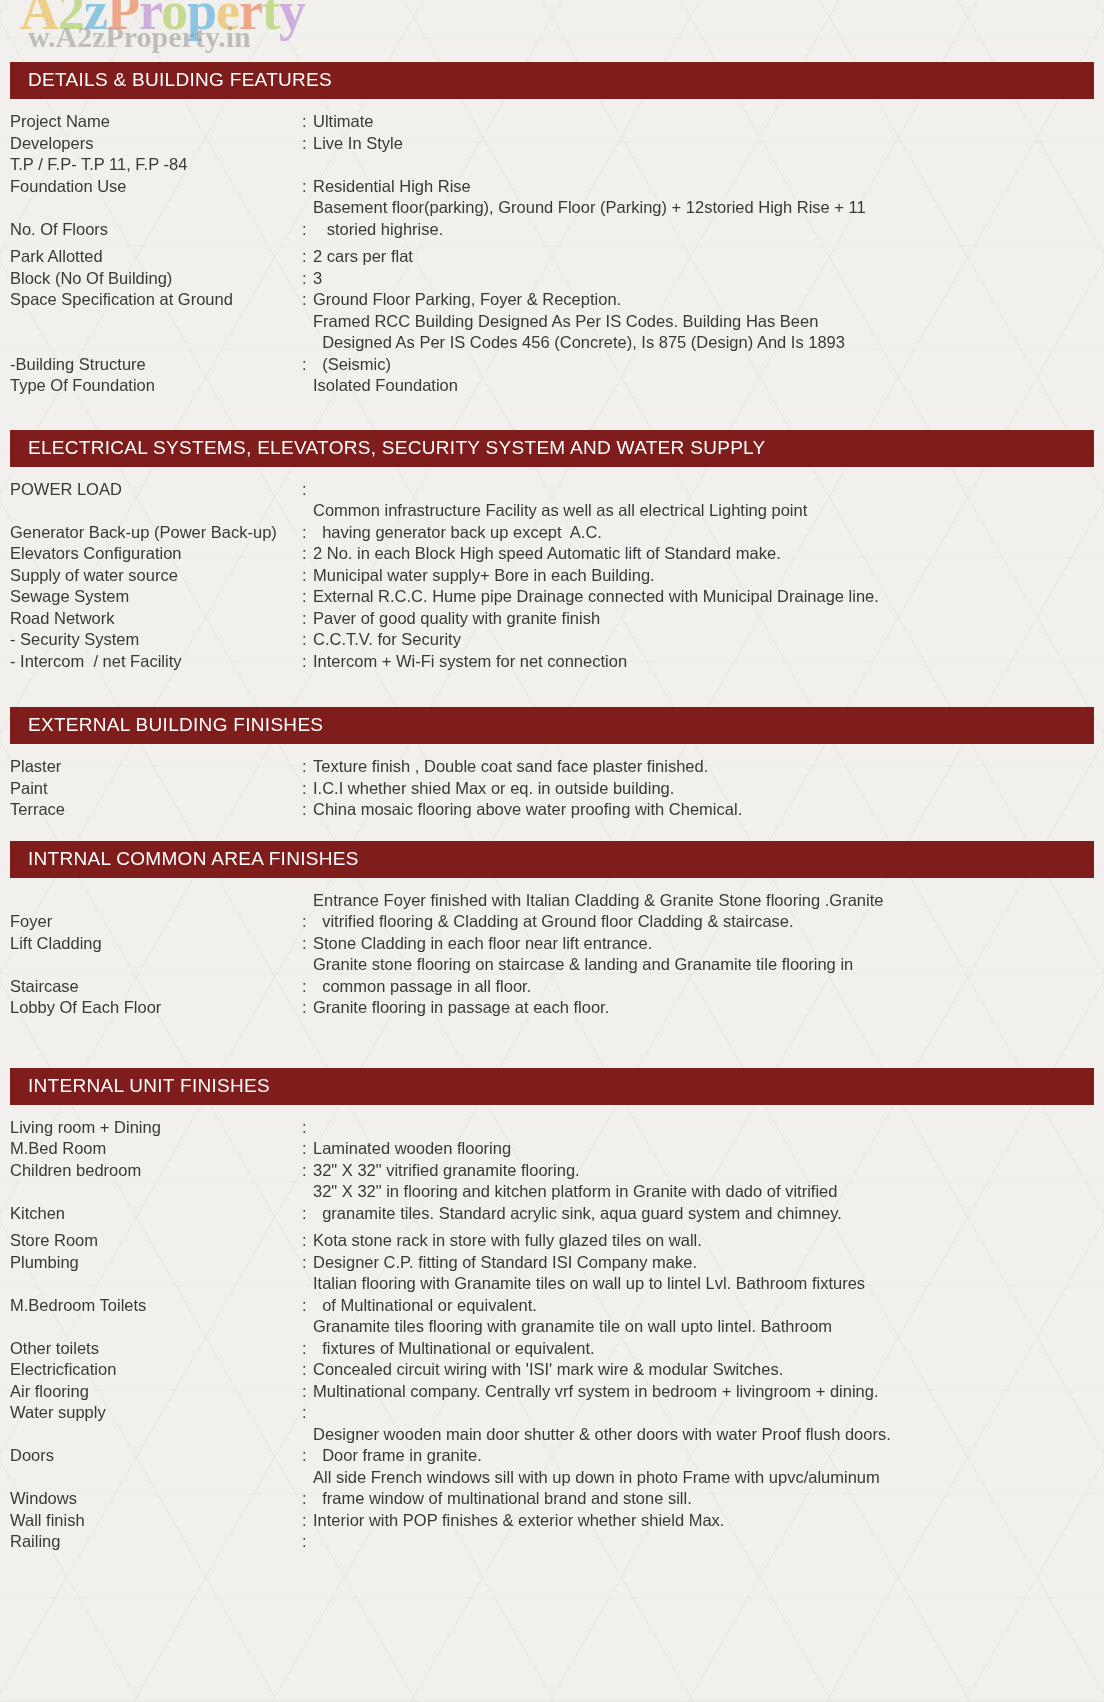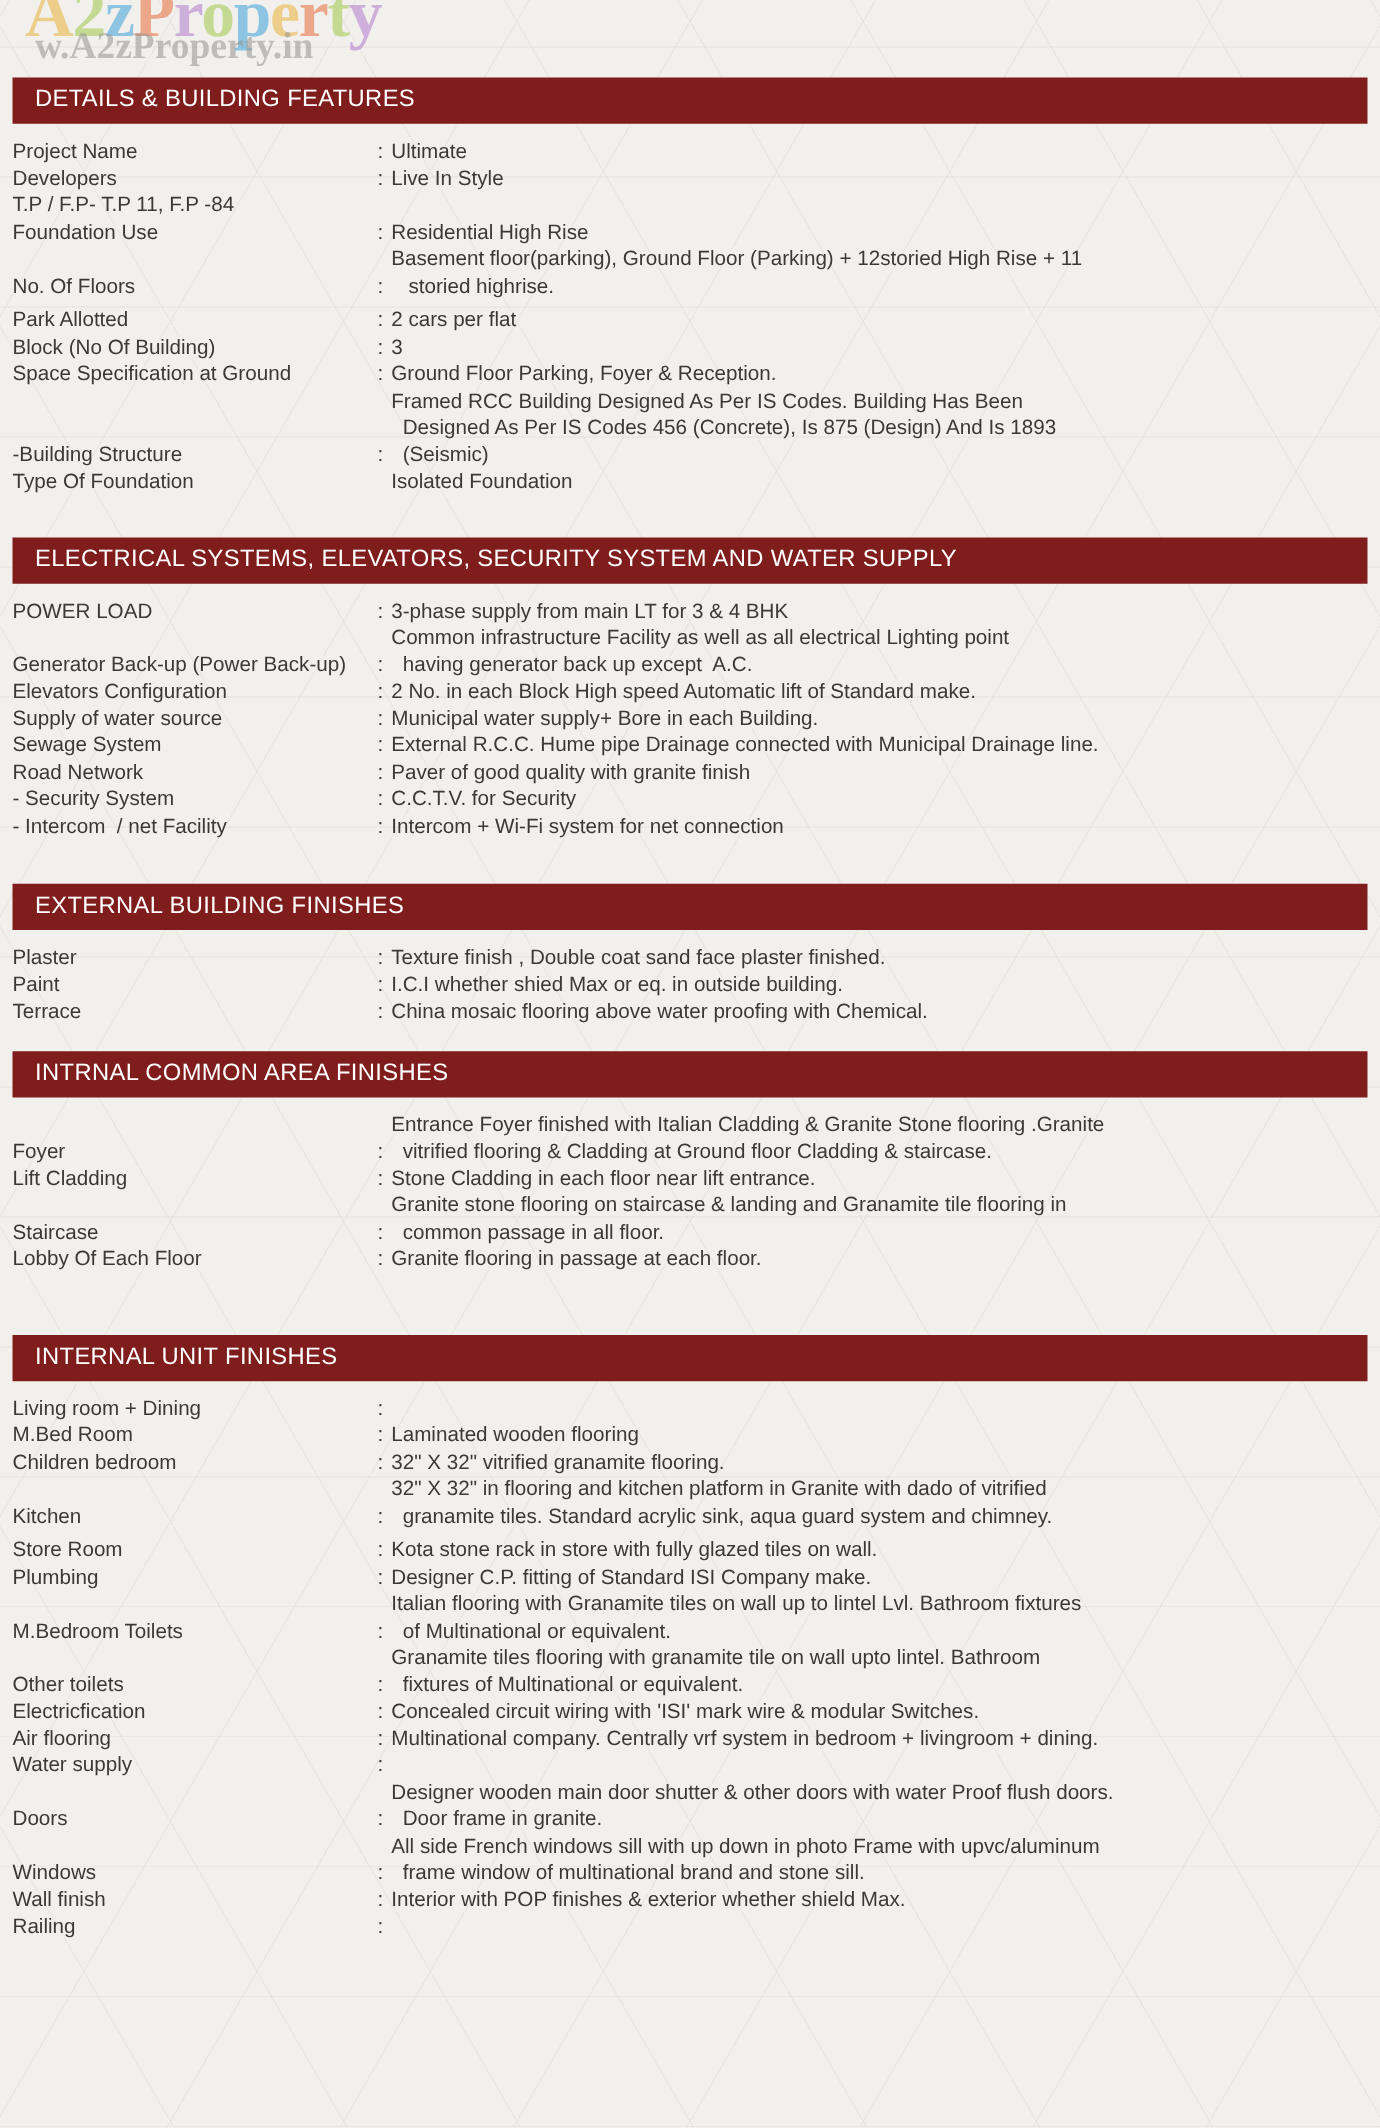--- a/index.html
+++ b/index.html
@@ -178,21 +178,20 @@
       </div>
     </div>
   </div>
 
   <div class="section sec-electrical">
     <div class="sec-head">ELECTRICAL SYSTEMS, ELEVATORS, SECURITY SYSTEM AND WATER SUPPLY</div>
     <div class="rows">
       <div class="row">
         <div class="label">POWER LOAD</div>
         <div class="colon">:</div>
-        <div class="value">3-phase supply from main LT for 3 &amp; 4 BHK</div>
       </div>
       <div class="row">
         <div class="label">Generator Back-up (Power Back-up)</div>
         <div class="colon">:</div>
         <div class="value">Common infrastructure Facility as well as all electrical Lighting point
   having generator back up except  A.C.</div>
       </div>
       <div class="row">
         <div class="label">Elevators Configuration</div>
         <div class="colon">:</div>

